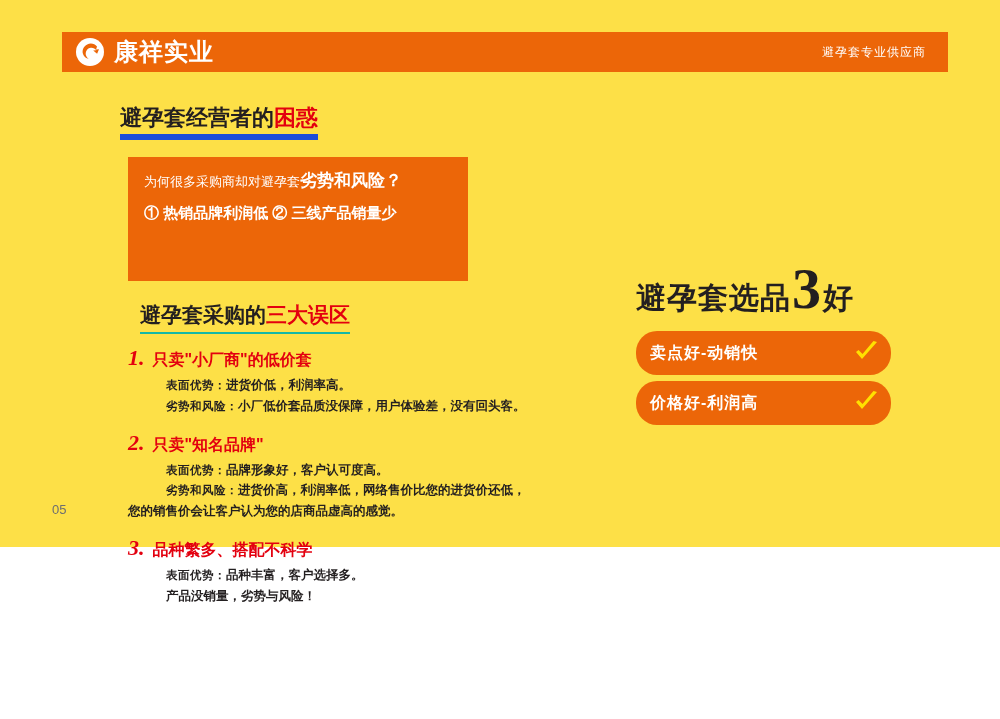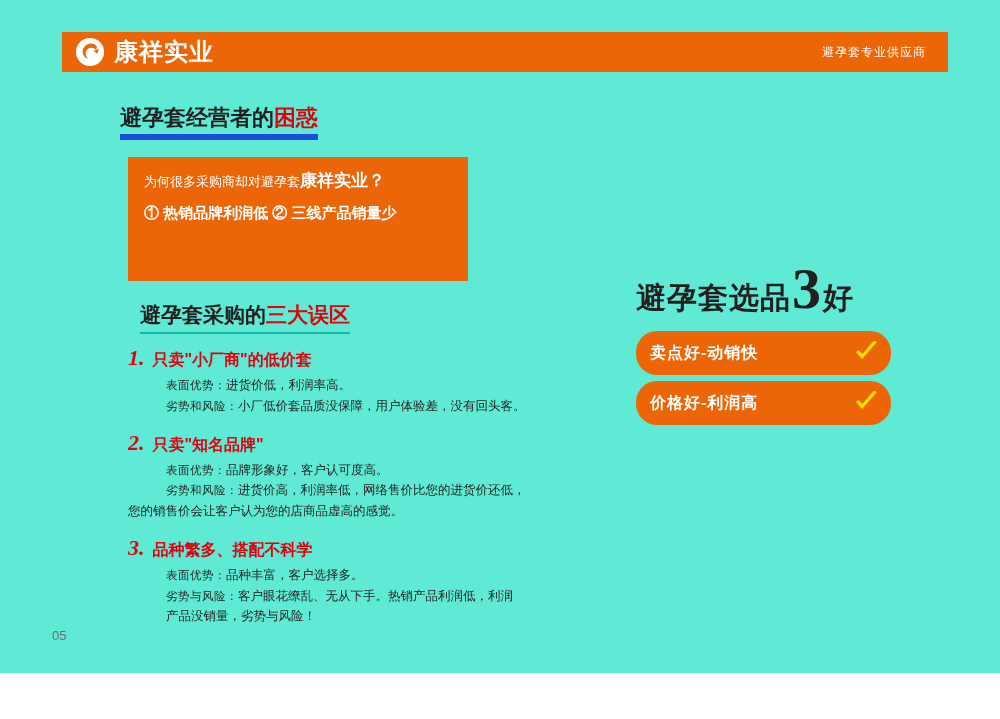--- a/index.html
+++ b/index.html
@@ -9,22 +9,22 @@
   body {
     width: 1000px;
     height: 719px;
     background: #ffffff;
     font-family: "Liberation Sans", sans-serif;
     overflow: hidden;
   }
   .page {
     position: relative;
     width: 1000px;
-    height: 673px;
-    background: #5eead4;
+    height: 547px;
+    background: #fde047;
   }
 
   
   .header {
     position: absolute;
     left: 62px;
     top: 32px;
     width: 886px;
     height: 40px;
     background: #ec6608;
@@ -142,21 +142,21 @@
     font-size: 16px;
     font-weight: bold;
   }
   .item-body {
     margin-top: 5px;
     margin-left: 38px;
     color: #231f20;
     font-size: 12.5px;
     line-height: 1.5;
   }
-  .item-body p { margin: 0 0 2px 0; }
+  .item-body p { margin: 0 0 2px 0; font-weight: bold; }
   .lbl {
     font-family: "Liberation Serif", serif;
     font-size: 11.5px;
     letter-spacing: 0.5px;
   }
 
   
   .right-col {
     position: absolute;
     left: 636px;
@@ -231,21 +231,21 @@
   </div>
 
   <div class="left-col">
 
     <div class="sec-title">
       <span>避孕套经营者的</span><span class="accent">困惑</span>
     </div>
 
     <div class="orange-box">
       <p class="line">
-        <span>为何很多采购商却对避孕套</span><span class="big">康祥实业？</span>
+        <span>为何很多采购商却对避孕套</span><span class="big">劣势和风险？</span>
       </p>
       <p class="line list">① 热销品牌利润低 ② 三线产品销量少</p>
     </div>
 
     <div class="sec2-wrap">
       <div class="sec2-title">
         <span>避孕套采购的</span><span class="accent">三大误区</span>
       </div>
     </div>
 
@@ -274,21 +274,20 @@
         </div>
       </div>
 
       <div class="item">
         <div class="item-head">
           <span class="item-num">3.</span>
           <span class="item-title">品种繁多、搭配不科学</span>
         </div>
         <div class="item-body">
           <p><span class="lbl">表面优势：</span><span>品种丰富，客户选择多。</span></p>
-          <p><span class="lbl">劣势与风险：</span><span>客户眼花缭乱、无从下手。热销产品利润低，利润</span></p>
           <p><span>产品没销量，劣势与风险！</span></p>
         </div>
       </div>
 
     </div>
   </div>
 
   <div class="right-col">
     <div class="right-title">
       <span>避孕套选品</span>

